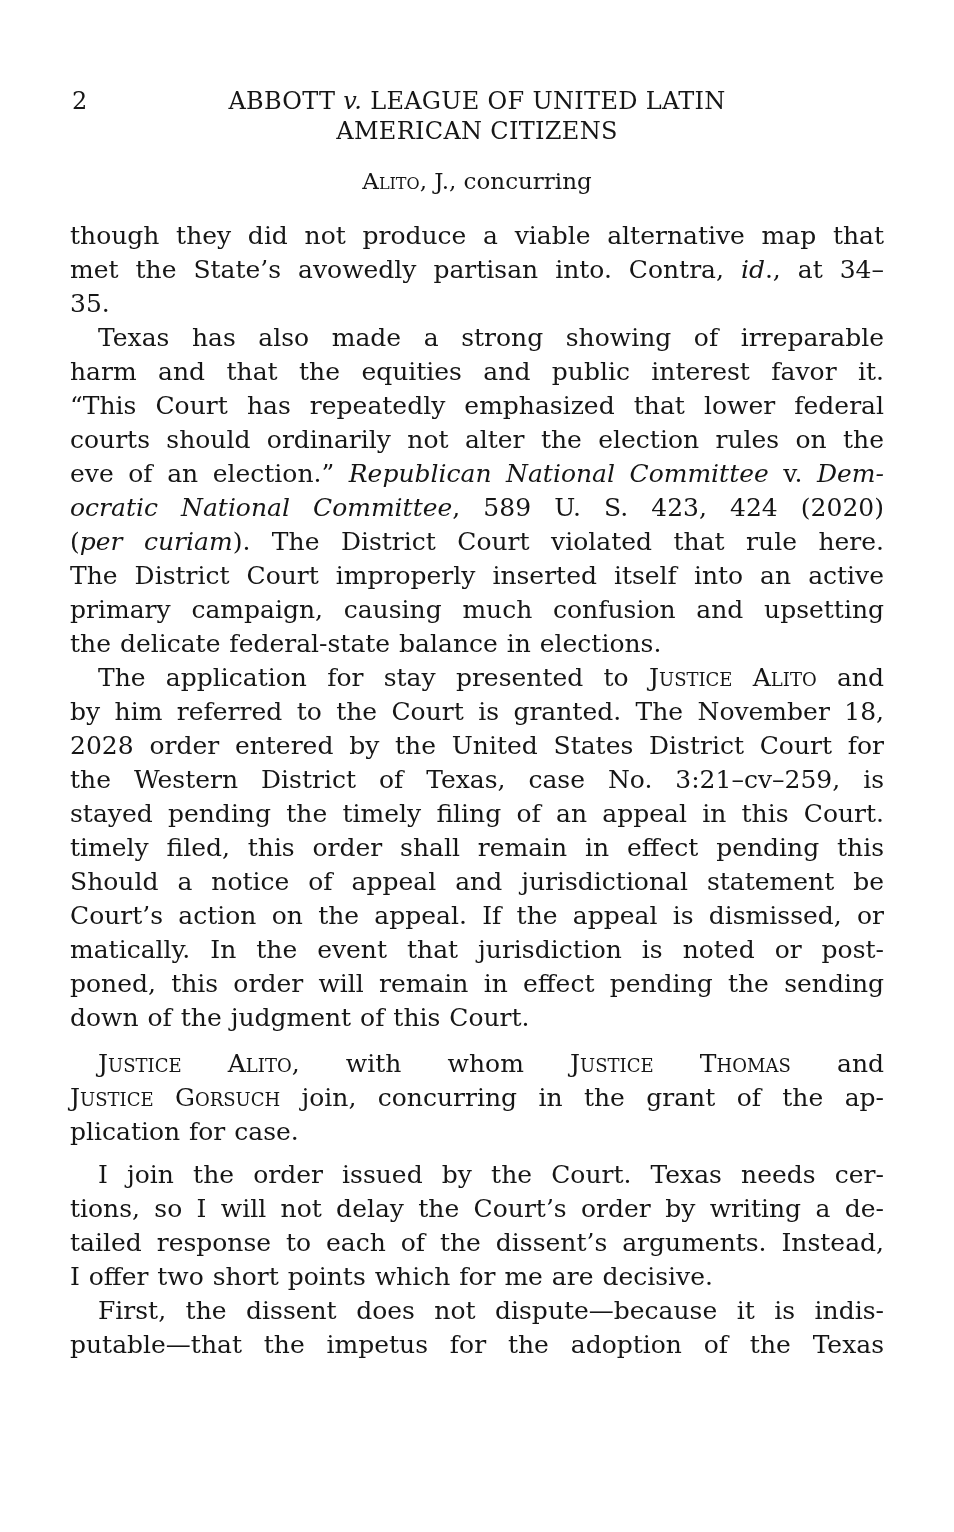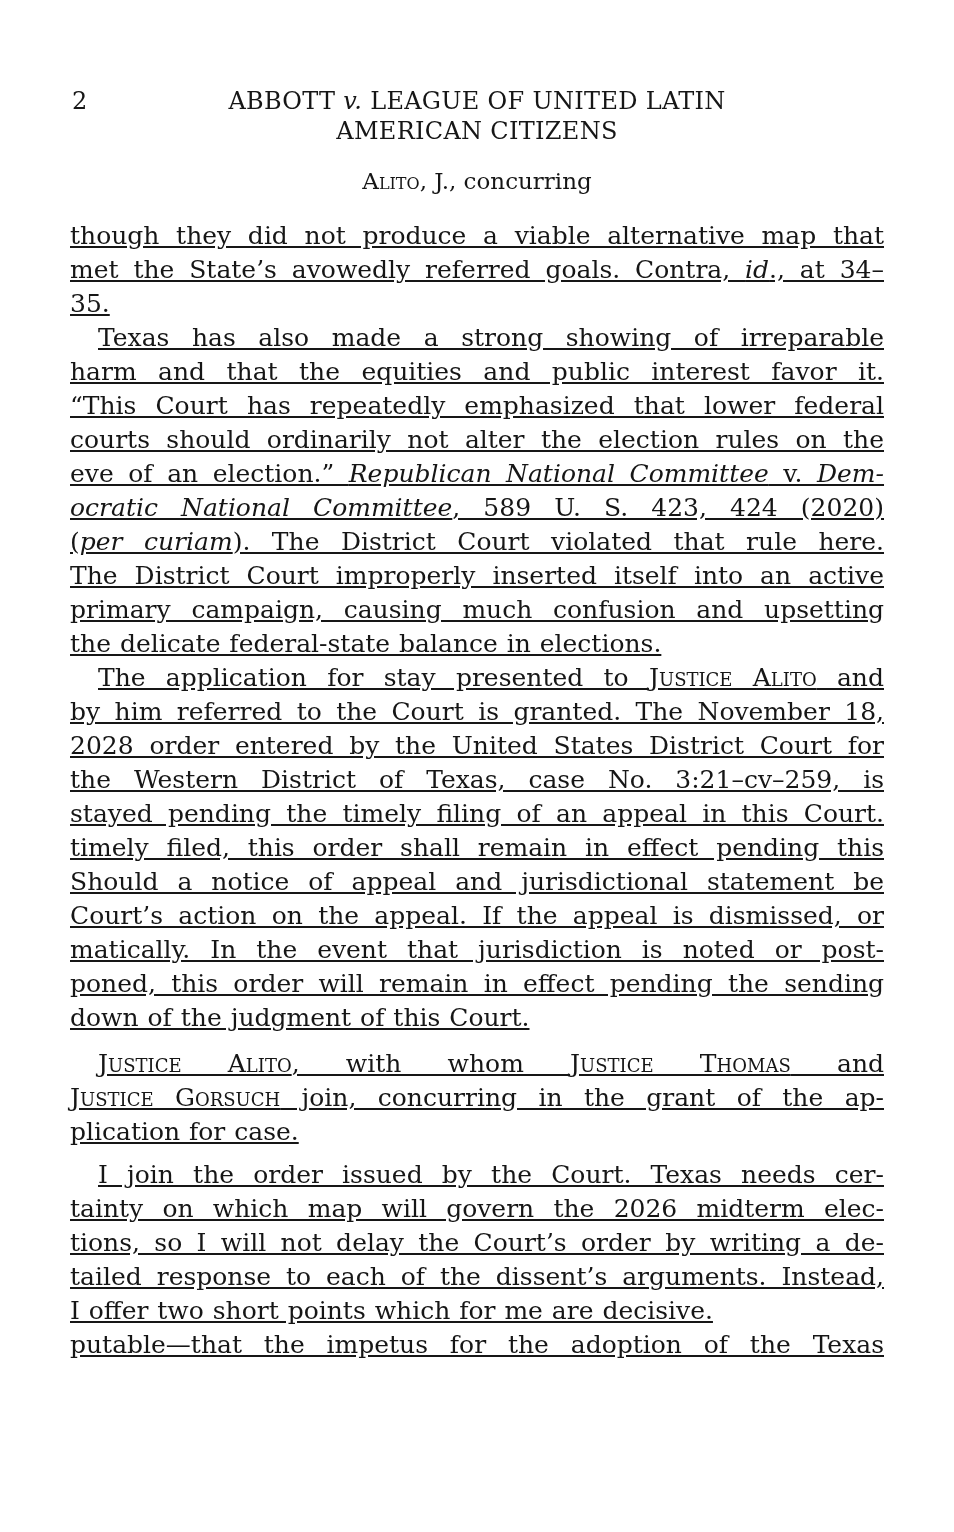--- a/index.html
+++ b/index.html
@@ -21,21 +21,20 @@
     position: absolute; left: 2px; top: 0;
     font-size: 24px; line-height: 30px;
   }
   .title-line { font-size: 24px; line-height: 30px; letter-spacing: 0.3px; }
   .opinion-label { font-size: 23px; line-height: 28px; margin-top: 21px; }
   .body-block { margin-top: 24px; }
   .line {
     font-size: 25px; line-height: 34px;
     text-align: justify; text-align-last: justify;
     word-spacing: 1px;
-    text-decoration: underline;
   }
   .line.last { text-align: right; text-align-last: left; }
   .line.indent { text-indent: 28px; }
   .para.space-lg { margin-top: 12px; }
   .para.space-sm { margin-top: 9px; }
   .it { font-style: italic; }
   .sc { font-variant: small-caps; }
 </style>
 </head>
 <body>
@@ -44,21 +43,21 @@
   <header class="running-head">
     <span class="page-number">2</span>
     <div class="title-line"><span>ABBOTT </span><span class="it">v.</span><span> LEAGUE OF UNITED LATIN</span></div>
     <div class="title-line">AMERICAN CITIZENS</div>
     <div class="opinion-label"><span class="sc">Alito</span><span>, J., concurring</span></div>
   </header>
 
   <main class="body-block">
       <div class="para">
         <div class="line"><span>though they did not produce a viable alternative map that</span></div>
-        <div class="line"><span>met the State’s avowedly referred goals.  Contra, </span><span class="it">id</span><span>., at 34–</span></div>
+        <div class="line"><span>met the State’s avowedly partisan into.  Contra, </span><span class="it">id</span><span>., at 34–</span></div>
         <div class="line last"><span>35.</span></div>
       </div>
       <div class="para">
         <div class="line indent"><span>Texas has also made a strong showing of irreparable</span></div>
         <div class="line"><span>harm and that the equities and public interest favor it.</span></div>
         <div class="line"><span>“This Court has repeatedly emphasized that lower federal</span></div>
         <div class="line"><span>courts should ordinarily not alter the election rules on the</span></div>
         <div class="line"><span>eve of an election.”  </span><span class="it">Republican National Committee</span><span> v. </span><span class="it">Dem-</span></div>
         <div class="line"><span class="it">ocratic National Committee</span><span>, 589 U. S. 423, 424 (2020)</span></div>
         <div class="line"><span>(</span><span class="it">per curiam</span><span>).  The District Court violated that rule here.</span></div>
@@ -79,22 +78,22 @@
         <div class="line"><span>poned, this order will remain in effect pending the sending</span></div>
         <div class="line last"><span>down of the judgment of this Court.</span></div>
       </div>
       <div class="para space-lg">
         <div class="line indent"><span class="sc">Justice Alito</span><span>, with whom </span><span class="sc">Justice Thomas</span><span> and</span></div>
         <div class="line"><span class="sc">Justice Gorsuch</span><span> join, concurring in the grant of the ap-</span></div>
         <div class="line last"><span>plication for case.</span></div>
       </div>
       <div class="para space-sm">
         <div class="line indent"><span>I join the order issued by the Court.  Texas needs cer-</span></div>
-        <div class="line"><span>tainty on which map will govern the 2026 midterm elec-</span></div>
         <div class="line"><span>tions, so I will not delay the Court’s order by writing a de-</span></div>
         <div class="line"><span>tailed response to each of the dissent’s arguments.  Instead,</span></div>
         <div class="line last"><span>I offer two short points which for me are decisive.</span></div>
       </div>
       <div class="para">
+        <div class="line indent"><span>First, the dissent does not dispute—because it is indis-</span></div>
         <div class="line"><span>putable—that the impetus for the adoption of the Texas</span></div>
       </div>
     </main>
 </div>
 
 </body></html>

